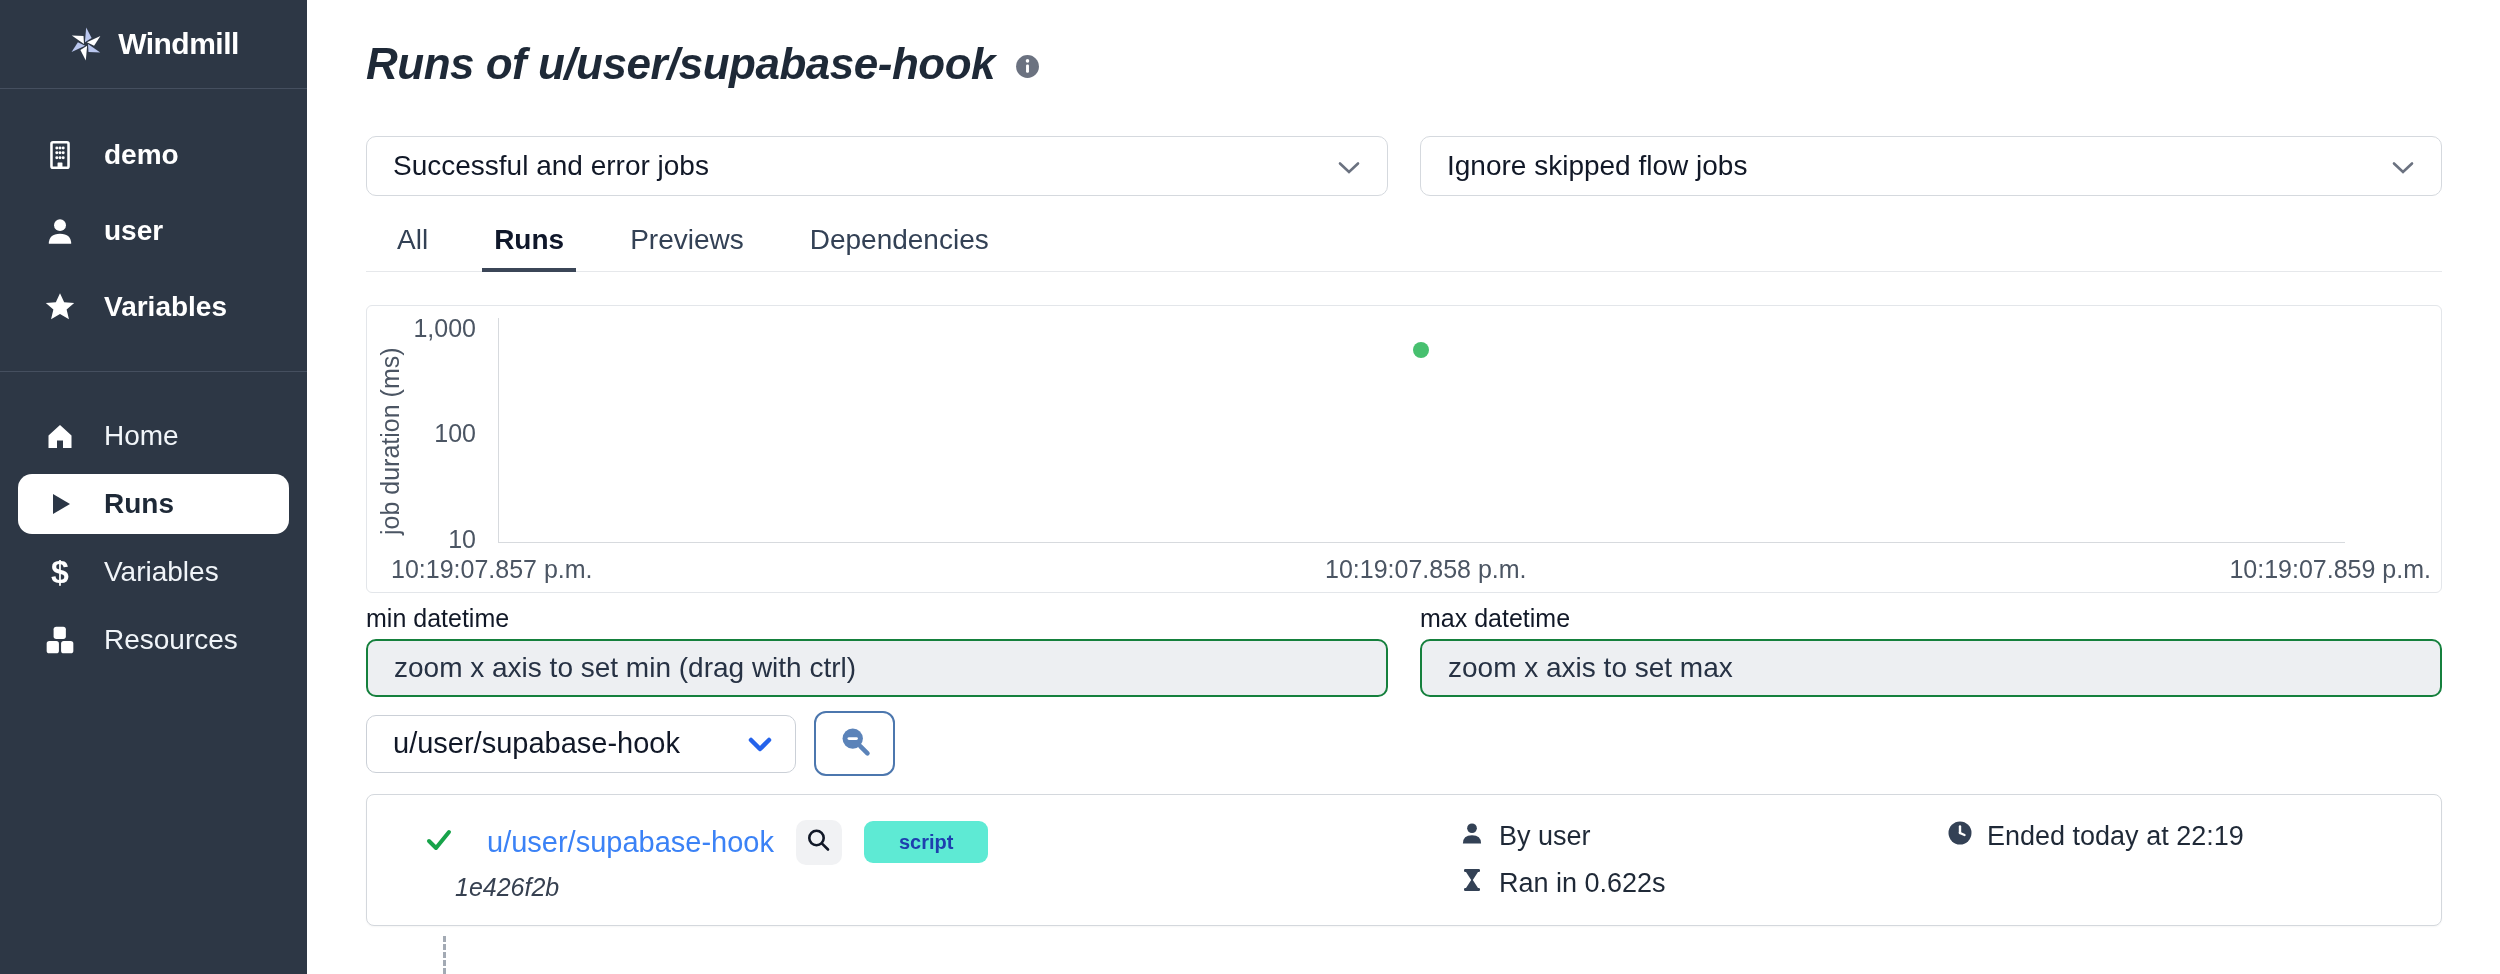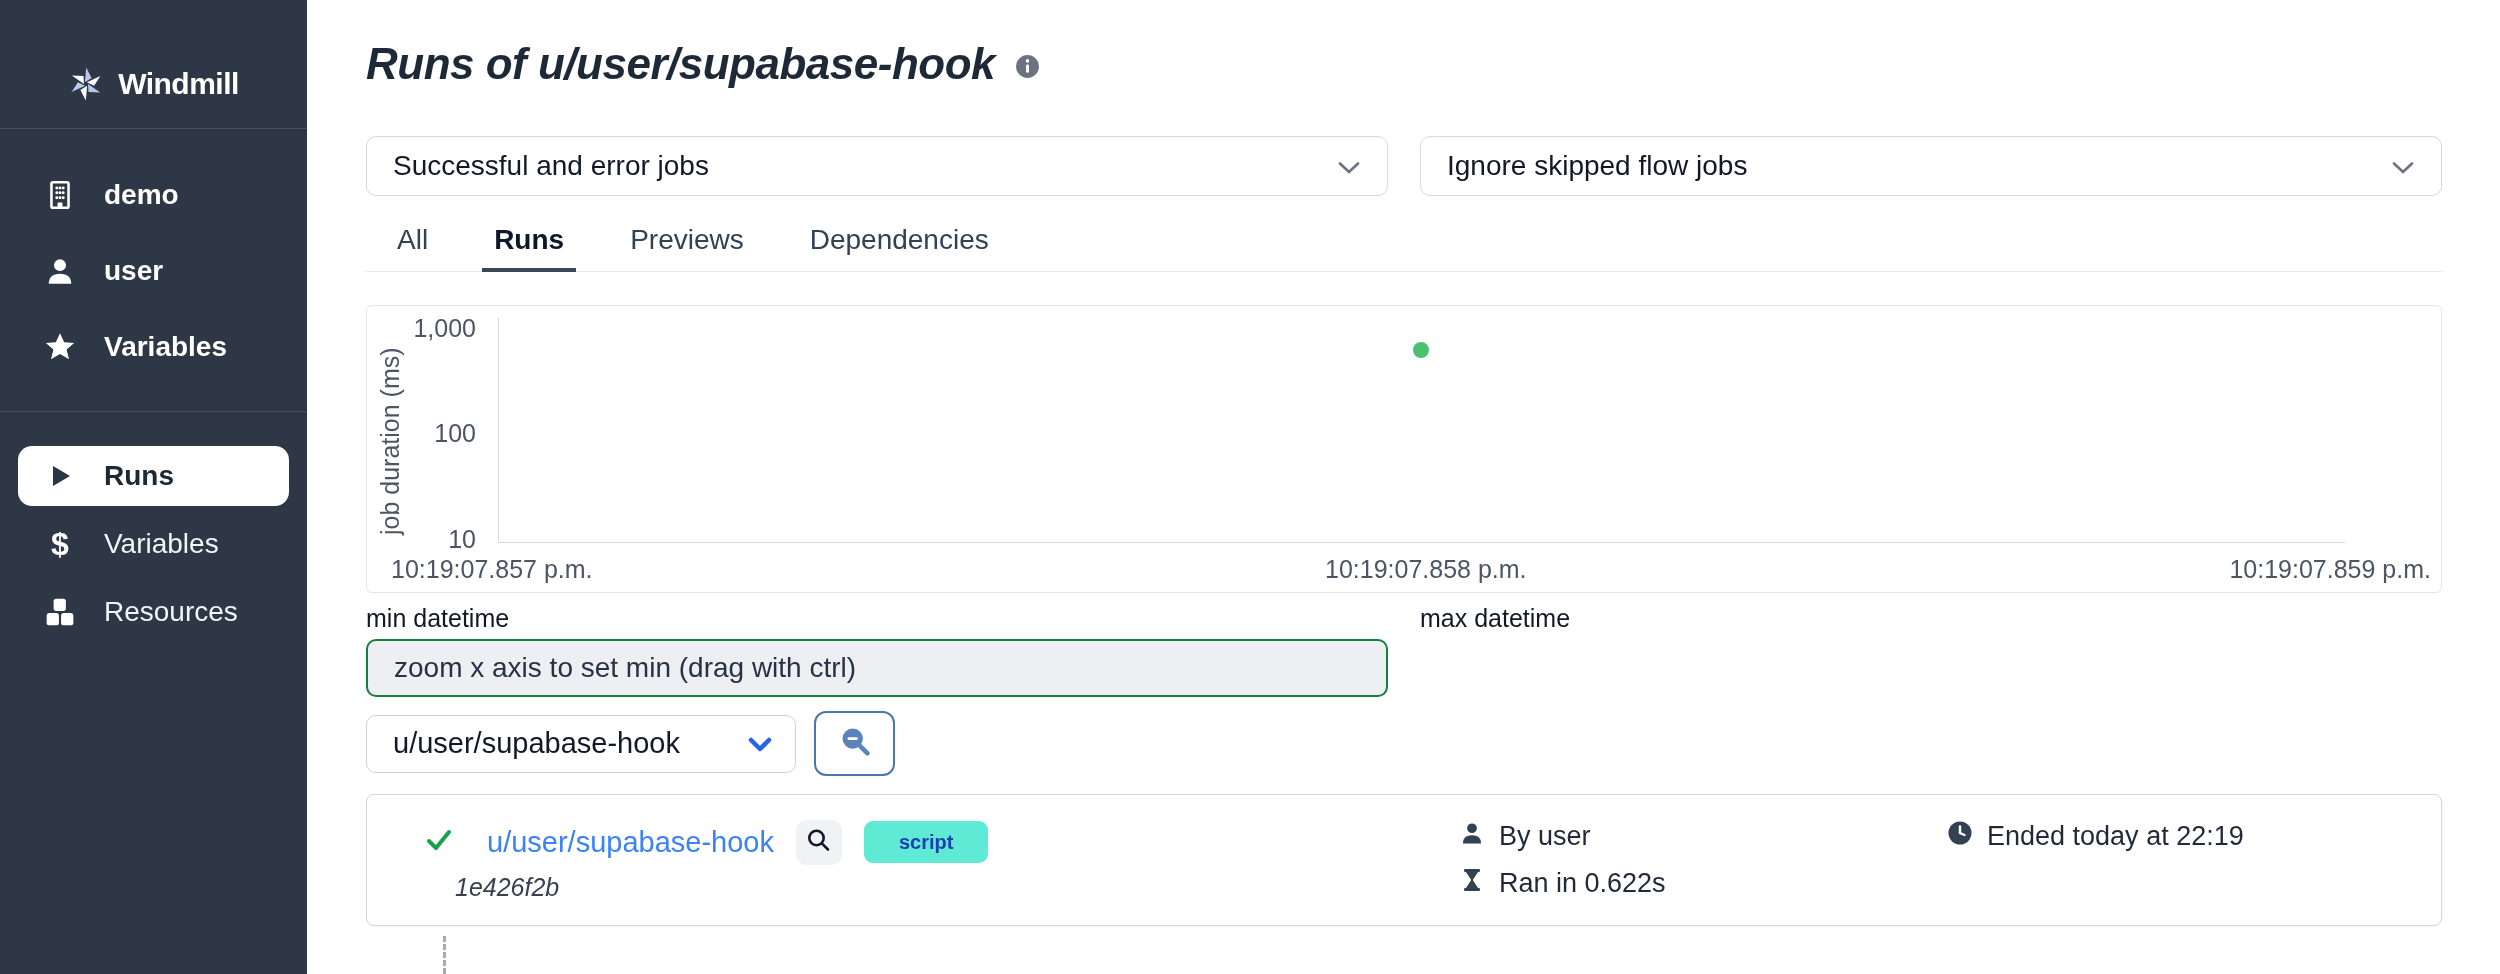--- a/index.html
+++ b/index.html
@@ -3,21 +3,21 @@
 <meta charset="utf-8">
 <style>
   * { margin:0; padding:0; box-sizing:border-box; }
   html,body { width:2500px; height:974px; overflow:hidden; background:#ffffff;
     font-family:"Liberation Sans","DejaVu Sans",sans-serif; color:#1f2937; }
   .app { display:flex; width:2500px; height:974px; }
 
   
   .sidebar { width:307px; height:974px; background:#2d3745; flex:none; display:flex; flex-direction:column; }
   .logo-row { height:89px; display:flex; align-items:center; justify-content:center; gap:14px;
-    border-bottom:1px solid #454f5f;margin-top:40px; }
+    border-bottom:1px solid #454f5f; }
   .logo-text { color:#ffffff; font-size:30px; font-weight:700; letter-spacing:-0.5px; }
   .ws-section { padding:28px 0 26px 0; border-bottom:1px solid #454f5f; }
   .side-item { display:flex; align-items:center; gap:26px; padding:0 0 0 42px; height:76px;
     color:#ffffff; font-size:28px; cursor:pointer; }
   .ws-section .side-item { font-weight:700; }
   .nav-section { padding:26px 0; }
   .nav-item { display:flex; align-items:center; gap:26px; padding-left:42px; height:60px; margin:8px 0;
     color:#f1f5f9; font-size:28px; font-weight:400; cursor:pointer; }
   .nav-item.active { background:#ffffff; color:#1e2937; font-weight:700; margin:8px 18px; padding-left:24px;
     border-radius:14px; height:60px; }
@@ -134,20 +134,28 @@
         <span class="icon-cell">
           <svg width="32" height="32" viewBox="0 0 30 30" fill="#ffffff">
             <polygon points="15,2 18.9,10.6 28.3,11.2 21.2,17.3 23.4,26.5 15,21.5 6.6,26.5 8.8,17.3 1.7,11.2 11.1,10.6"></polygon>
           </svg>
         </span>
         <span>Variables</span>
       </div>
     </div>
 
     <div class="nav-section">
+      <div class="nav-item">
+        <span class="icon-cell">
+          <svg width="30" height="30" viewBox="0 0 30 30" fill="#ffffff">
+            <path d="M3.5 14.5 L15 4 L26.5 14.5 L26.5 27 L18 27 L18 19.5 L12 19.5 L12 27 L3.5 27 Z"></path>
+          </svg>
+        </span>
+        <span>Home</span>
+      </div>
       <div class="nav-item active">
         <span class="icon-cell">
           <svg width="30" height="30" viewBox="0 0 30 30" fill="#2b3646">
             <path d="M8 5 L25 15 L8 25 Z"></path>
           </svg>
         </span>
         <span>Runs</span>
       </div>
       <div class="nav-item">
         <span class="icon-cell" style="color:#ffffff;font-size:32px;font-weight:700;">$</span>
@@ -218,20 +226,21 @@
       <div class="xtick" style="right:10px;">10:19:07.859 p.m.</div>
     </div>
 
     <div class="dt-row">
       <div class="dt-col">
         <div class="dt-label">min datetime</div>
         <input class="dt-input" type="text" placeholder="zoom x axis to set min (drag with ctrl)" style="">
       </div>
       <div class="dt-col">
         <div class="dt-label">max datetime</div>
+        <input class="dt-input" type="text" placeholder="zoom x axis to set max" style="">
       </div>
     </div>
 
     <div class="path-row">
       <div class="path-select">
         <span>u/user/supabase-hook</span>
         <span>
           <svg width="26" height="16" viewBox="0 0 26 16" fill="none" stroke="#2563eb" stroke-width="4.5" stroke-linecap="round" stroke-linejoin="round">
             <path d="M4 3 L13 12 L22 3"></path>
           </svg>

